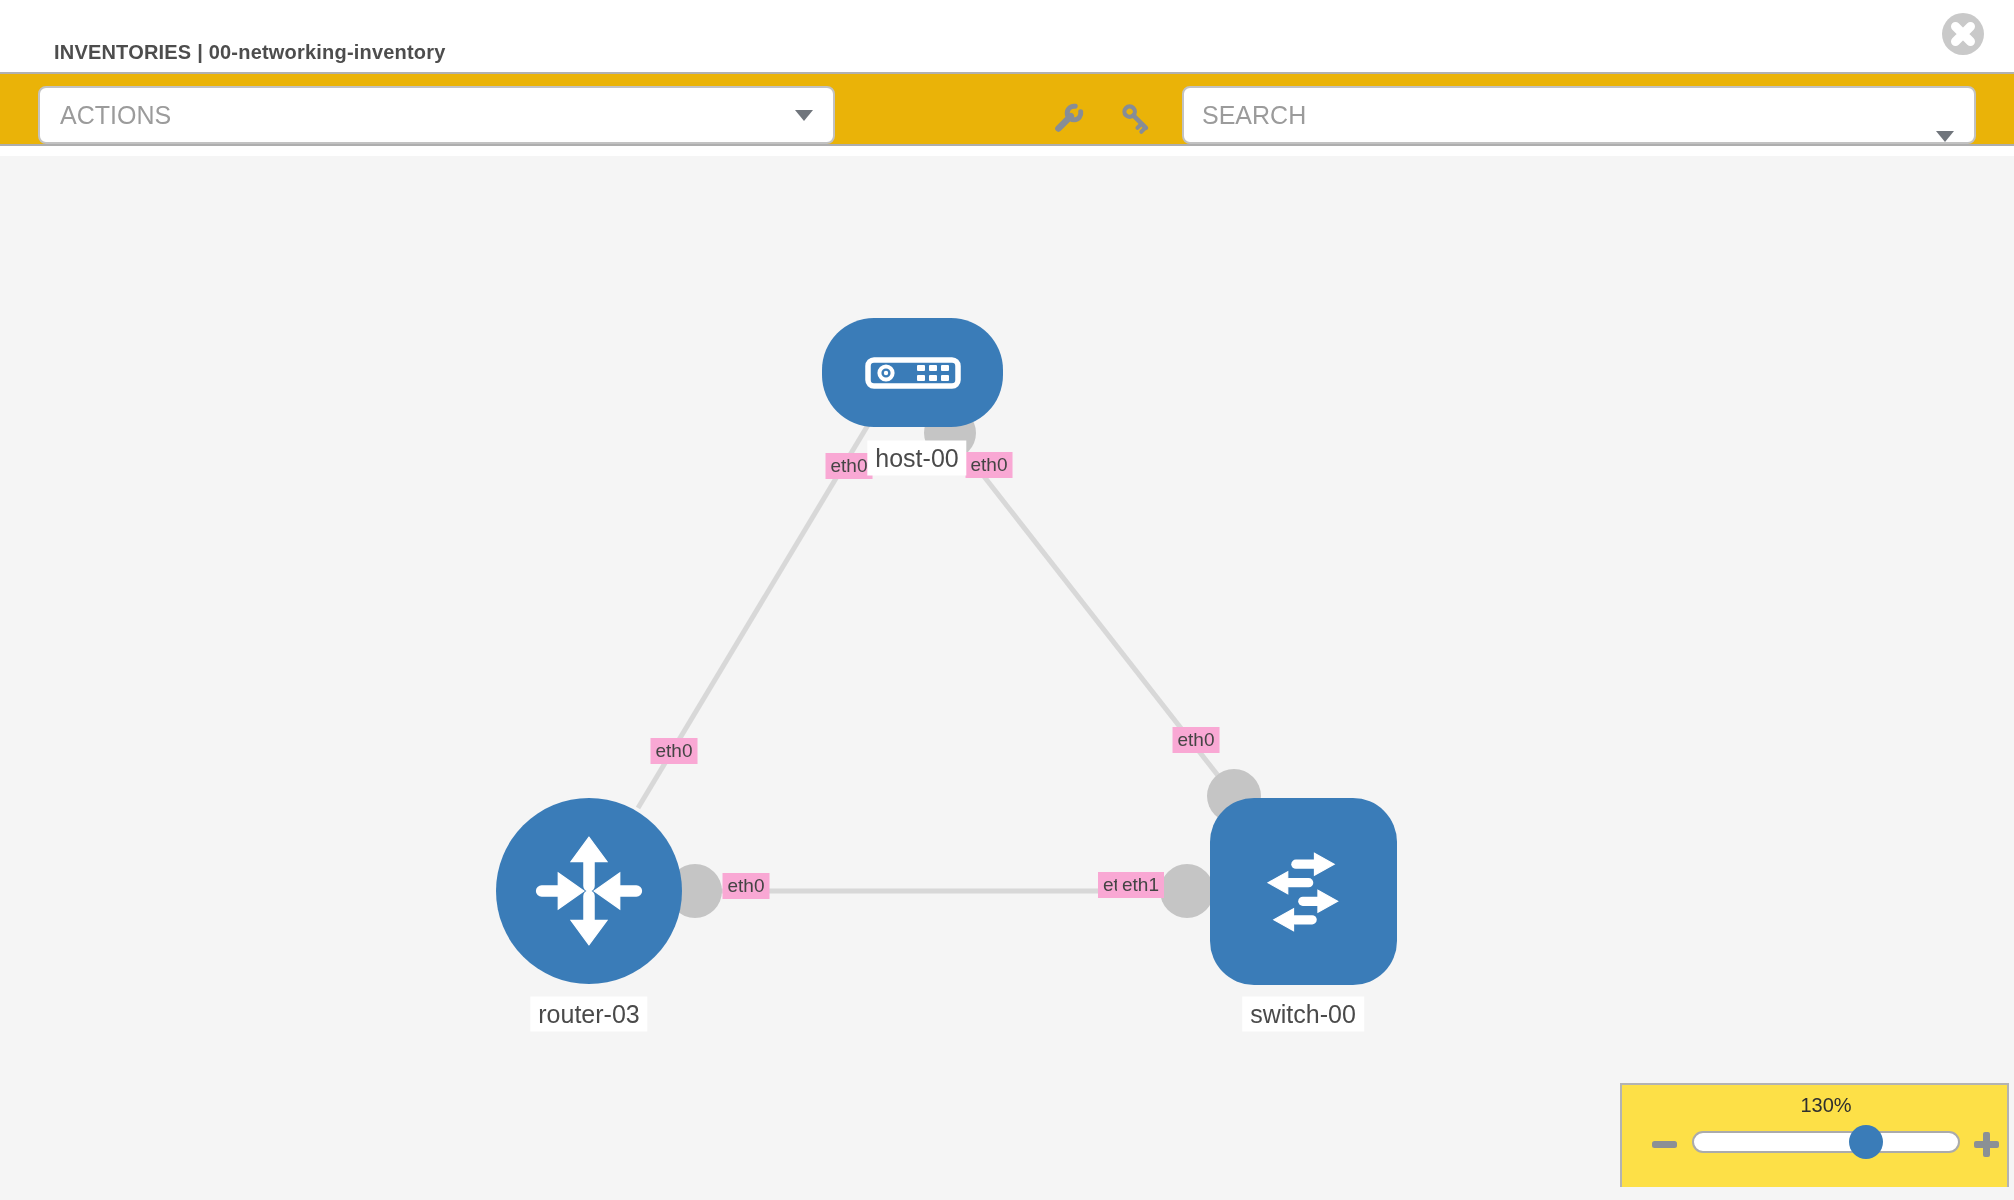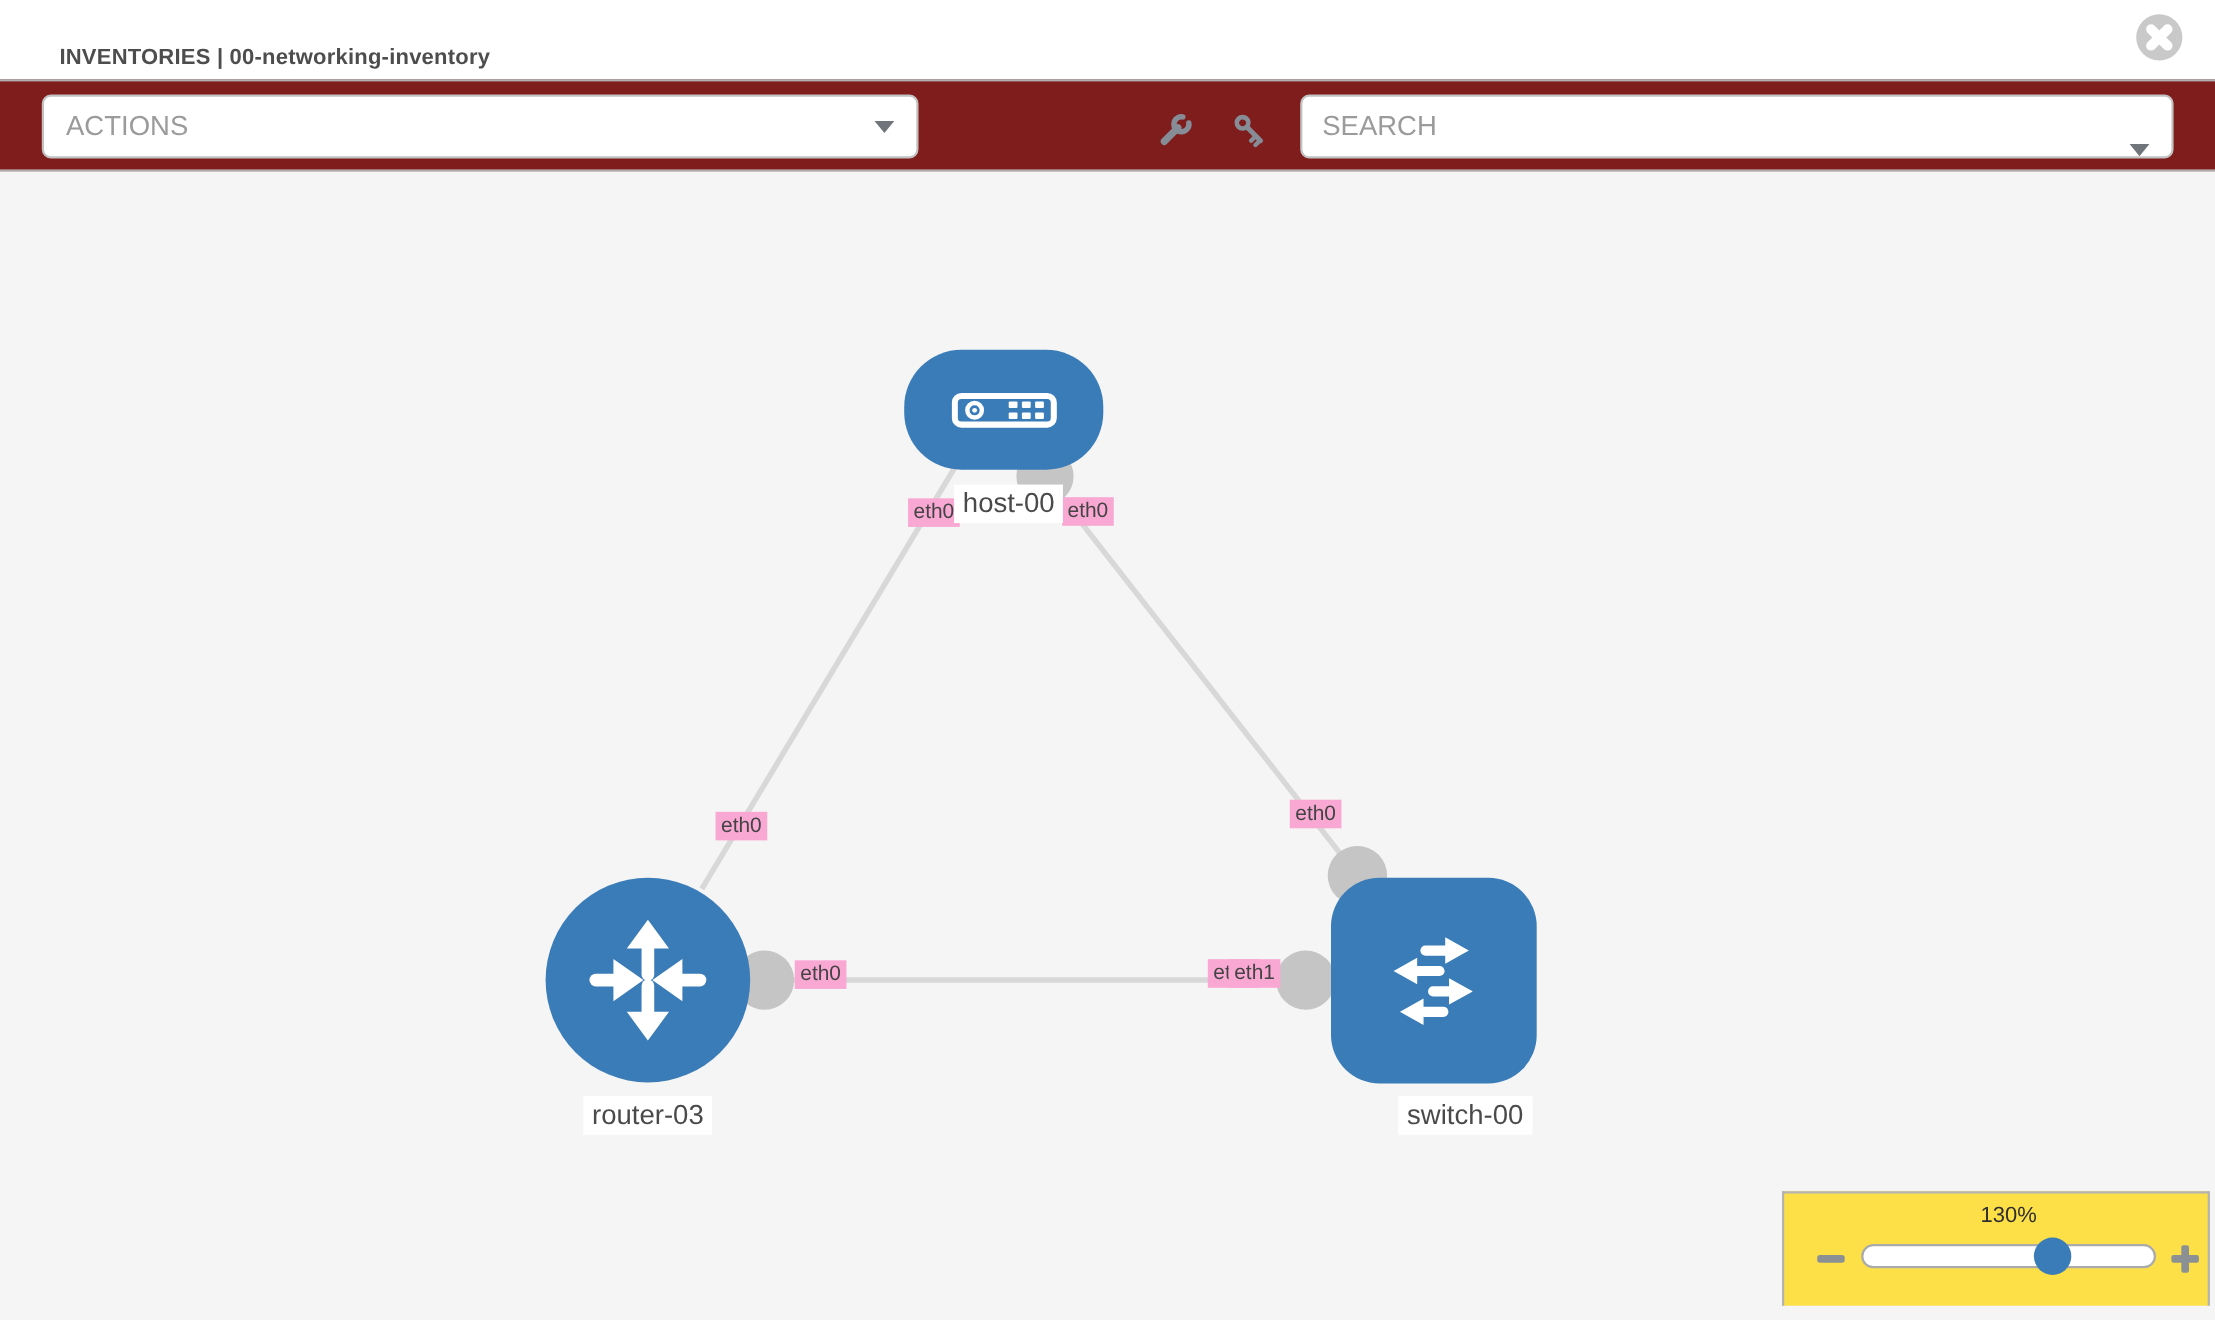--- a/index.html
+++ b/index.html
@@ -13,21 +13,21 @@
   .hdr h1{
     position:absolute;left:38px;top:0;height:90px;line-height:72px;margin:16px;
     font-size:20px;font-weight:bold;color:#4d4d4d;letter-spacing:.2px;white-space:nowrap;
   }
   .close-btn{
     position:absolute;left:1941px;top:12px;width:44px;height:44px;padding:0;border:0;
     background:transparent;cursor:pointer;
   }
   
   .toolbar{
-    position:absolute;left:0;top:72px;width:2014px;height:84px;background:#7f1d1d;
+    position:absolute;left:0;top:72px;width:2014px;height:74px;background:#eab308;
     border-top:2px solid #b1b1b1;border-bottom:2px solid #aeaeae;box-sizing:border-box;
   }
   .dd{
     position:absolute;top:12px;height:58px;background:#fff;border:2px solid #c2c2c2;
     border-radius:8px;box-sizing:border-box;display:flex;align-items:center;
   }
   .dd.actions{left:38px;width:797px;padding:0 20px;}
   .dd.actions .dd-label{font-size:25px;color:#9b9b9b;flex:1;}
   .dd.search{left:1182px;width:794px;padding:0 20px 0 0;align-items:flex-end;}
   .dd.search input{
@@ -177,21 +177,21 @@
           <line x1="49" y1="58" x2="64" y2="58" stroke-width="8"></line>
           <polygon points="79,58 62,48.5 62,67.5" stroke-width="1"></polygon>
           <line x1="42" y1="74" x2="57" y2="74" stroke-width="8"></line>
           <polygon points="24,74 41,64.5 41,83.5" stroke-width="1"></polygon>
         </g>
       </svg>
     </div>
 
     <div class="nlabel" style="left:917px;top:302px;">host-00</div>
     <div class="nlabel" style="left:589px;top:858px;">router-03</div>
-    <div class="nlabel" style="left:1332px;top:858px;text-align:right;">switch-00</div>
+    <div class="nlabel" style="left:1303px;top:858px;text-align:right;">switch-00</div>
 
     <div class="ilabel centered" style="left:849px;top:310px;">eth0</div>
     <div class="ilabel centered" style="left:989px;top:309px;">eth0</div>
     <div class="ilabel centered" style="left:674px;top:595px;">eth0</div>
     <div class="ilabel centered" style="left:1196px;top:584px;">eth0</div>
     <div class="ilabel centered" style="left:746px;top:730px;">eth0</div>
     <div class="ilabel" style="left:1098px;top:716px;">eth0</div>
     <div class="ilabel" style="left:1117px;top:716px;">eth1</div>
 
     <div class="zoom-panel">

